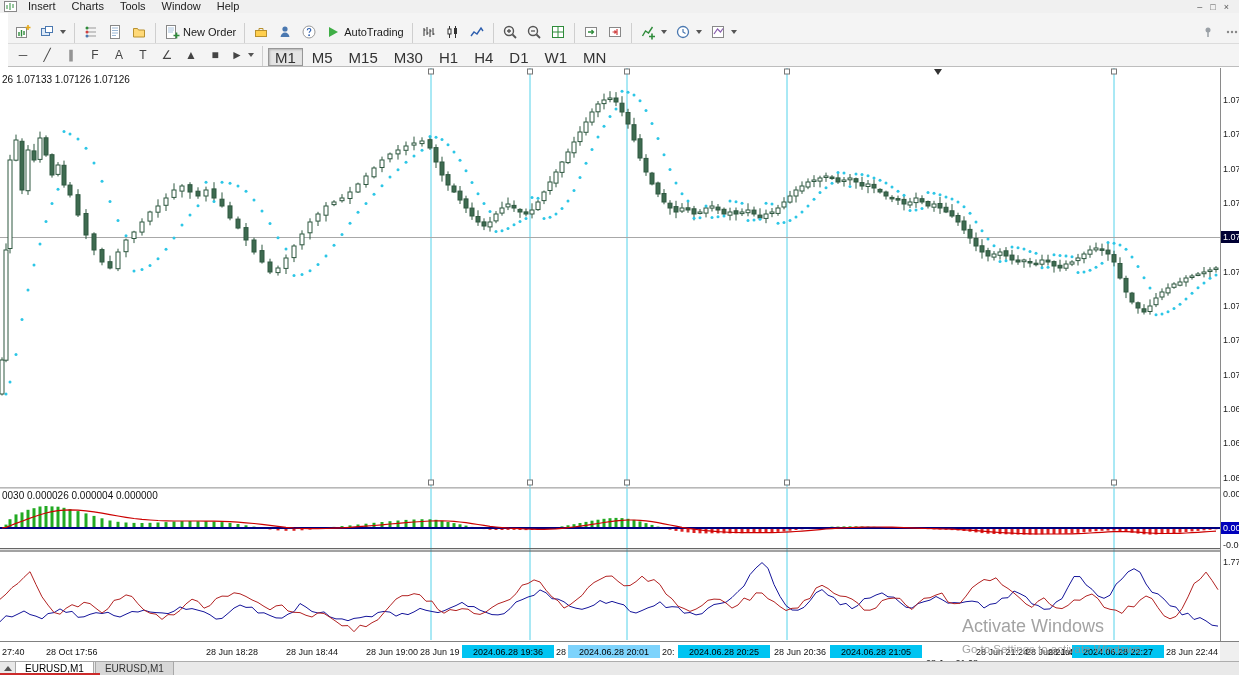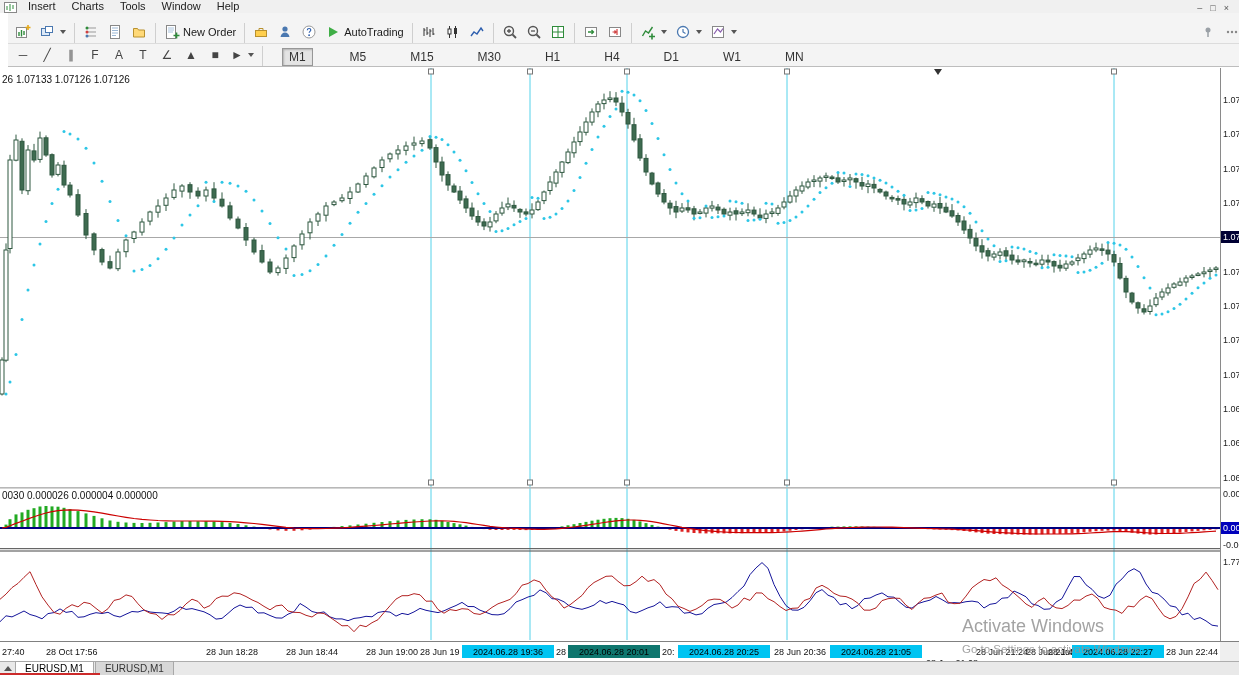--- a/index.html
+++ b/index.html
@@ -1,39 +1,39 @@
 <!DOCTYPE html>
 <html><head>
 <meta charset="utf-8">
 <style>
   html,body{margin:0;padding:0;background:#fff;}
   #app{position:relative;width:1239px;height:675px;background:#fff;overflow:hidden;
        font-family:"Liberation Sans",sans-serif;color:#222;}
   
   .menubar{position:absolute;top:0;left:0;width:100%;height:13px;background:#f0f0f0;
-           display:flex;align-items:flex-end;font-size:11px;padding:0 4px;box-sizing:border-box;z-index:20;}
+           display:flex;font-size:11px;padding:0 4px;box-sizing:border-box;z-index:20;}
   .menu-item{padding:0 8px;line-height:13px;}
   .appicon{width:14px;height:12px;display:inline-flex;align-items:flex-end;margin-right:2px;}
   .win-controls{margin-left:auto;display:flex;gap:8px;align-items:center;font-size:9px;color:#555;padding-right:6px;}
   
   .toolbar{position:absolute;left:8px;width:100%;background:#f4f4f4;display:flex;align-items:flex-end;
            box-sizing:border-box;padding:0 3px;z-index:20;}
   #toolbar1{top:13px;height:31px;border-bottom:1px solid #dcdcdc;}
   #toolbar2{top:44px;height:23px;border-bottom:1px solid #bdbdbd;}
   .tbtn{height:22px;min-width:24px;display:flex;align-items:center;justify-content:center;gap:3px;
         background:transparent;border:1px solid transparent;border-radius:2px;font-size:11px;color:#222;
         padding:0 3px;cursor:default;}
   .tbtn svg{display:block;}
   .tlabel{font-size:11px;color:#1a1a1a;white-space:nowrap;}
   .sep{width:1px;height:20px;background:#cfcfcf;margin:0 4px;}
   .dd{width:0;height:0;border-left:3px solid transparent;border-right:3px solid transparent;
       border-top:4px solid #555;margin-left:2px;}
   .glyph{font-size:12px;color:#444;line-height:1;}
-  .tf{height:18px;min-width:26px;display:flex;align-items:center;justify-content:center;font-size:12px;
-      color:#333;border:1px solid transparent;margin:0 15px;background:transparent;cursor:default;}
+  .tf{height:18px;min-width:26px;display:flex;align-items:center;justify-content:center;font-size:15px;
+      color:#333;border:1px solid transparent;margin:0 1px;background:transparent;cursor:default;}
   .tf.active{background:#e4e4e4;border-color:#979797;box-shadow:inset 1px 1px 2px rgba(0,0,0,.22);}
   
   #chart-svg{position:absolute;top:0;left:0;z-index:1;}
   .readout{position:absolute;font-size:10px;color:#111;z-index:5;white-space:nowrap;}
   #readout-main{left:2px;top:74px;}
   #readout-macd{left:2px;top:490px;}
   
   .price-scale{position:absolute;left:1220px;top:68px;width:19px;height:573px;border-left:1px solid #8a8a8a;
                background:#fff;font-size:9px;color:#222;z-index:5;overflow:hidden;}
   .ps-label{position:absolute;left:2px;transform:translateY(-50%);white-space:nowrap;}
@@ -1150,21 +1150,21 @@
       <span class="ta-label" style="left: 420px;">28 Jun 19</span>
       <span class="ta-label" style="left: 556px;">28</span>
       <span class="ta-label" style="left: 662px;">20:</span>
       <span class="ta-label" style="left: 774px; text-align: center;">28 Jun 20:36</span>
       <span class="ta-label" style="left: 926px; margin-top: 11px;">28 Jun 21:08</span>
       <span class="ta-label" style="left: 976px;">28 Jun 21:24</span>
       <span class="ta-label" style="left: 1026px;">28 Jun 21:40</span>
       <span class="ta-label" style="left: 1048px;">28 Jun 21:56</span>
       <span class="ta-label" style="left: 1166px;">28 Jun 22:44</span>
       <span class="ta-hl" style="left: 462px; background: rgb(0, 196, 242);">2024.06.28 19:36</span>
-      <span class="ta-hl" style="left: 568px; background: #0f766e;">2024.06.28 20:01</span>
+      <span class="ta-hl" style="left: 568px; background: #7dd3fc;">2024.06.28 20:01</span>
       <span class="ta-hl" style="left: 678px; background: rgb(0, 196, 242);">2024.06.28 20:25</span>
       <span class="ta-hl" style="left: 830px; background: rgb(0, 196, 242);">2024.06.28 21:05</span>
       <span class="ta-hl" style="left: 1072px; background: rgb(0, 196, 242);">2024.06.28 22:27</span>
     </div>
   <div class="axis-corner"></div>
 
   <div class="watermark" id="wm1">Activate Windows</div>
   <div class="watermark" id="wm2">Go to Settings to activate Windows.</div>
 
   <div class="tabsbar">

